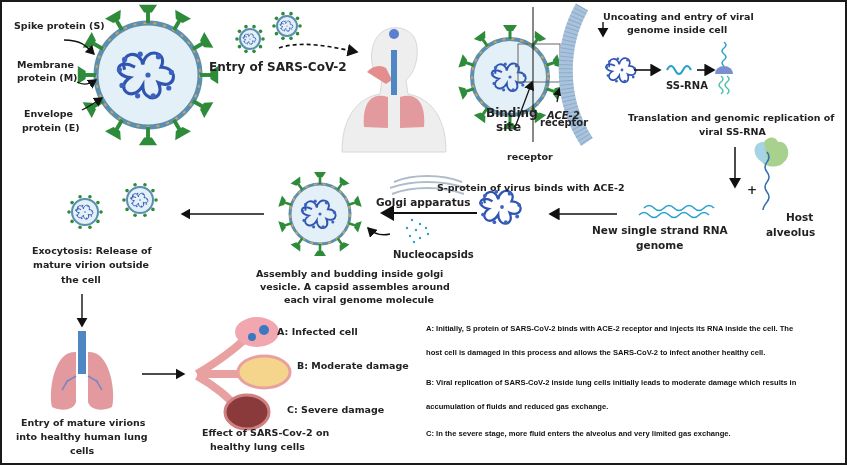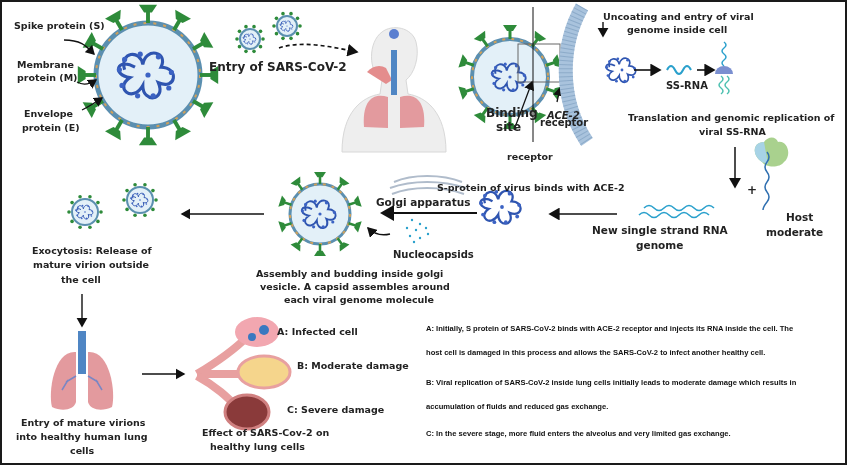--- a/index.html
+++ b/index.html
@@ -273,21 +273,21 @@
 <div class="lbl s9" style="left:505px;top:149px;">receptor</div>
 
 <div class="lbl s9" style="left:601px;top:9px;">Uncoating and entry of viral</div>
 <div class="lbl s9" style="left:625px;top:22px;">genome inside cell</div>
 <div class="lbl s8" style="left:664px;top:78px;">SS-RNA</div>
 <div class="lbl s9" style="left:626px;top:110px;">Translation and genomic replication of</div>
 <div class="lbl s9" style="left:697px;top:124px;">viral SS-RNA</div>
 
 <div class="lbl s11" style="left:745px;top:181px;">+</div>
 <div class="lbl s10" style="left:784px;top:209px;">Host</div>
-<div class="lbl s10" style="left:764px;top:224px;">moderate</div>
+<div class="lbl s10" style="left:764px;top:224px;">alveolus</div>
 <div class="lbl s10" style="left:590px;top:222px;">New single strand RNA</div>
 <div class="lbl s10" style="left:634px;top:237px;">genome</div>
 
 <div class="lbl s10" style="left:374px;top:194px;">Golgi apparatus</div>
 <div class="lbl s8" style="left:391px;top:247px;">Nucleocapsids</div>
 <div class="lbl s9" style="left:254px;top:266px;">Assembly and budding inside golgi</div>
 <div class="lbl s9" style="left:258px;top:279px;">vesicle. A capsid assembles around</div>
 <div class="lbl s9" style="left:282px;top:292px;">each viral genome molecule</div>
 
 <div class="lbl s9" style="left:30px;top:243px;">Exocytosis: Release of</div>

